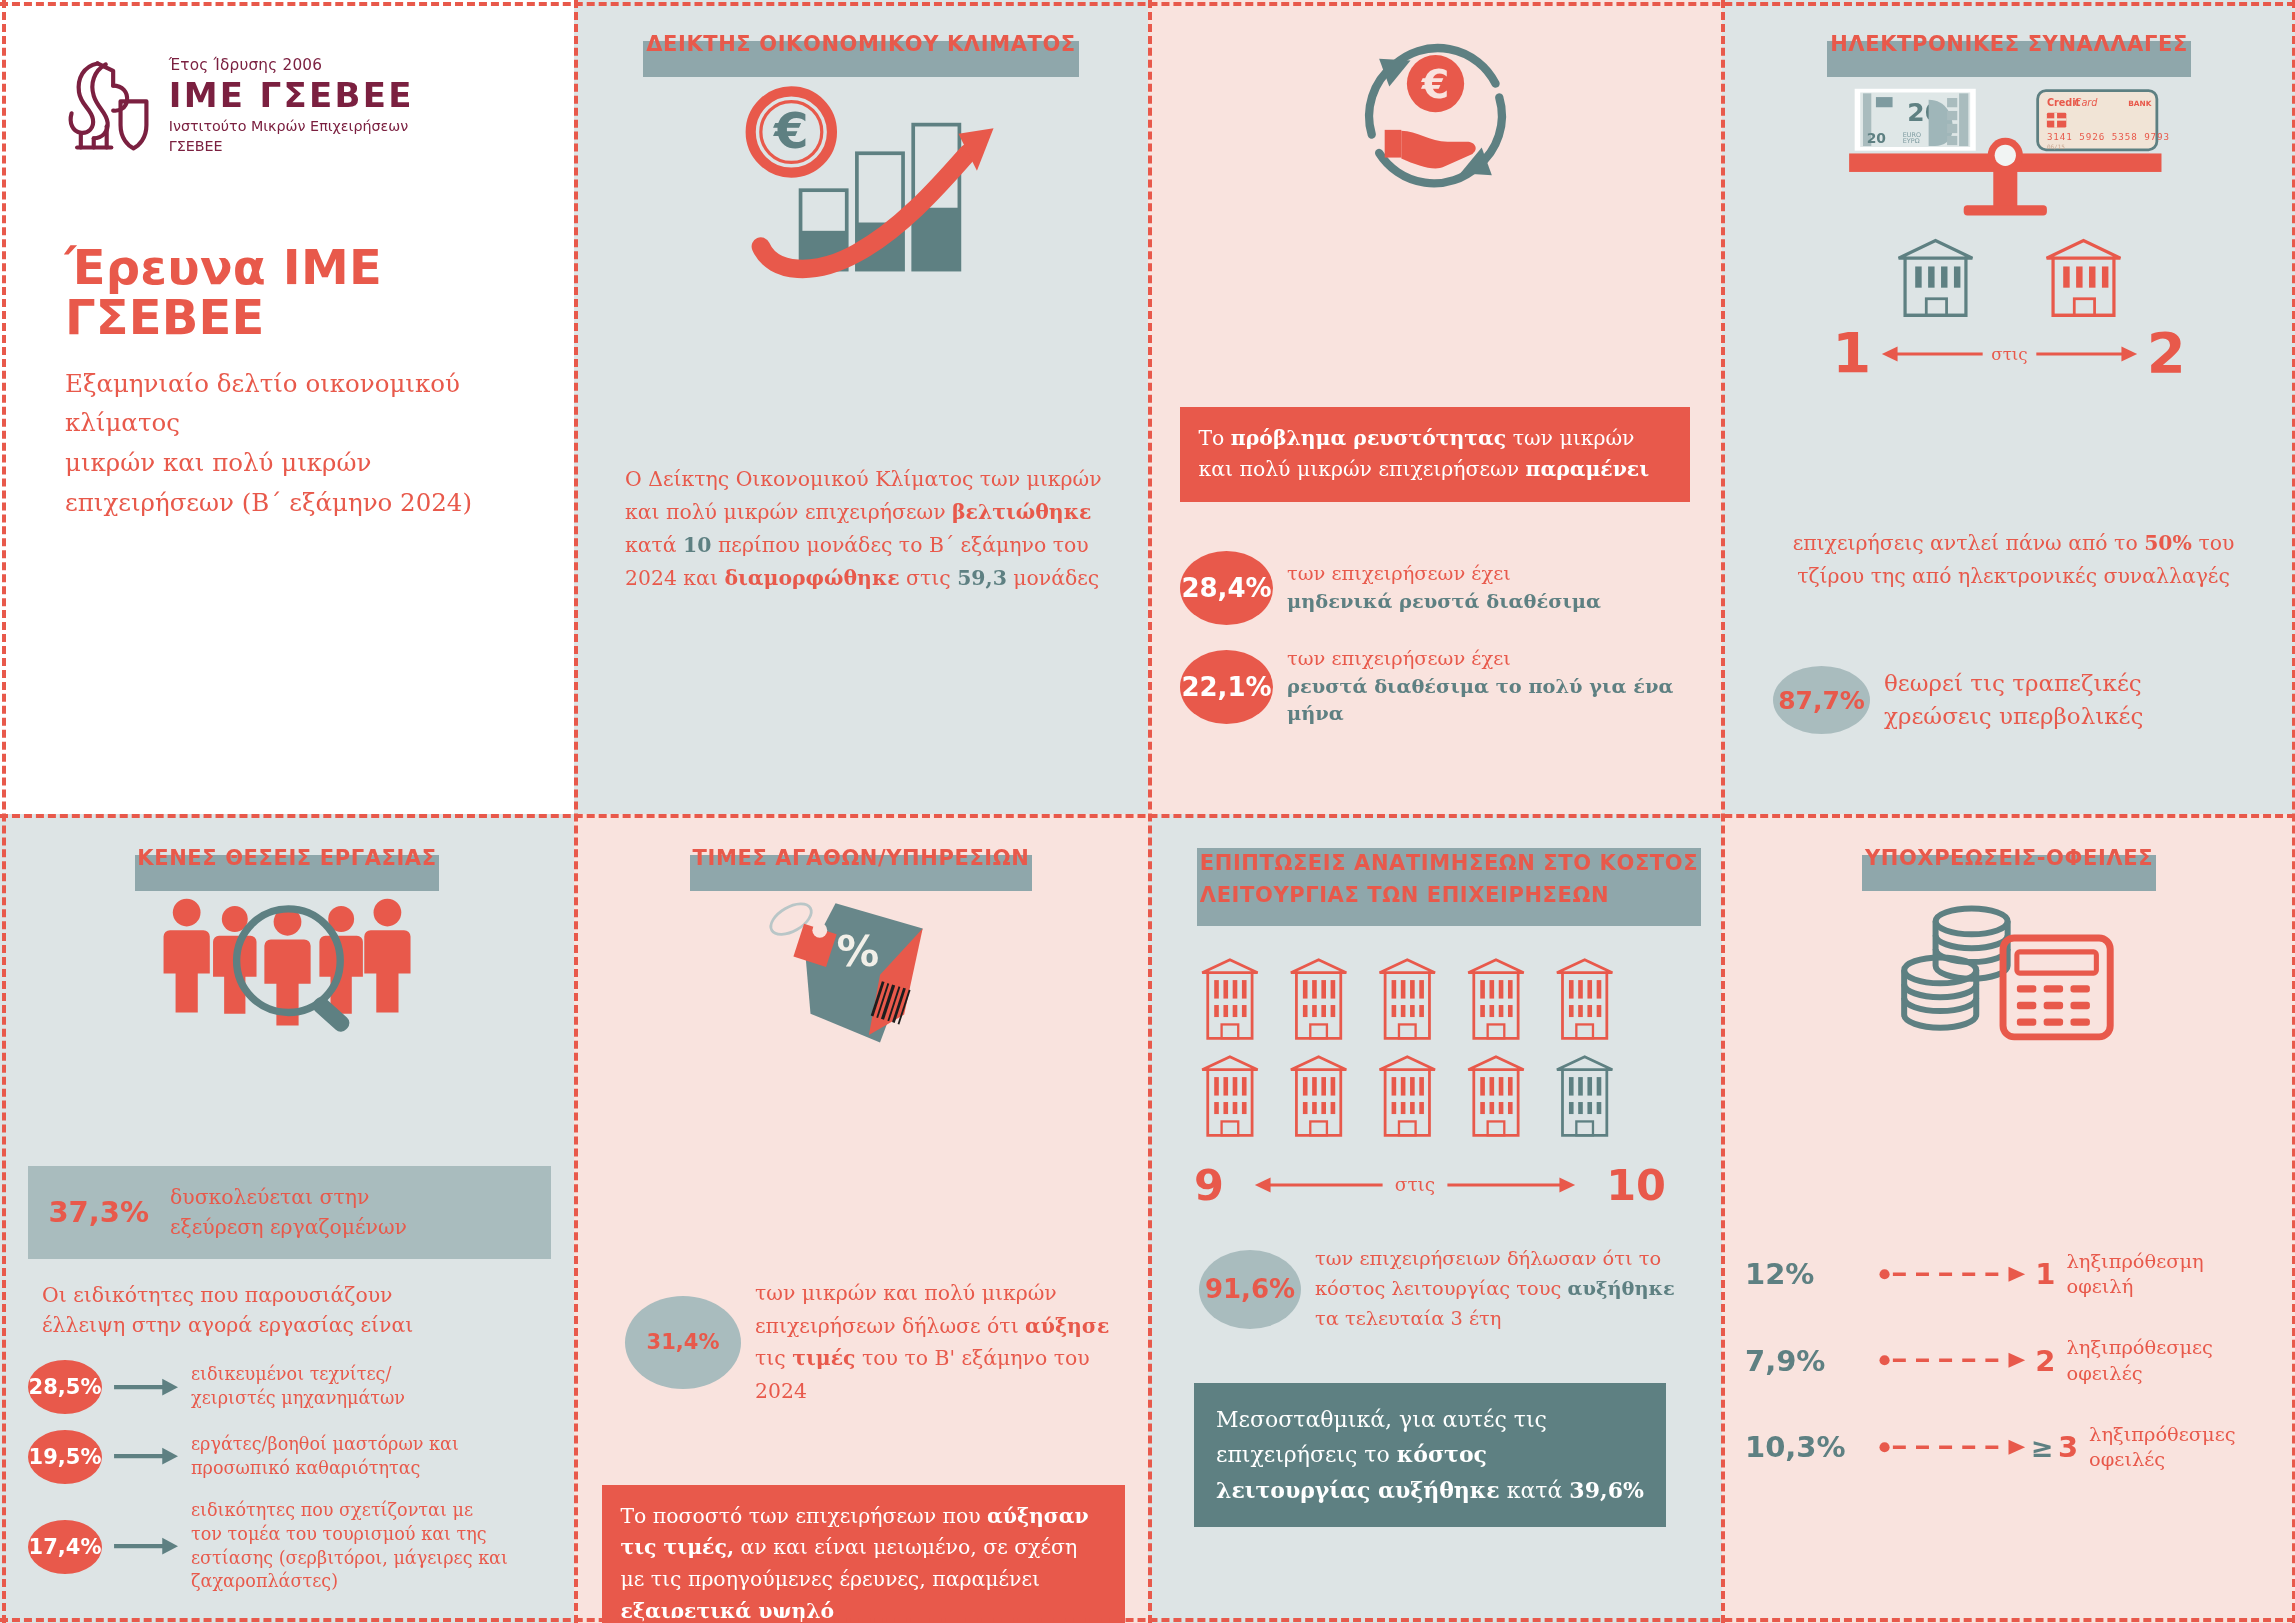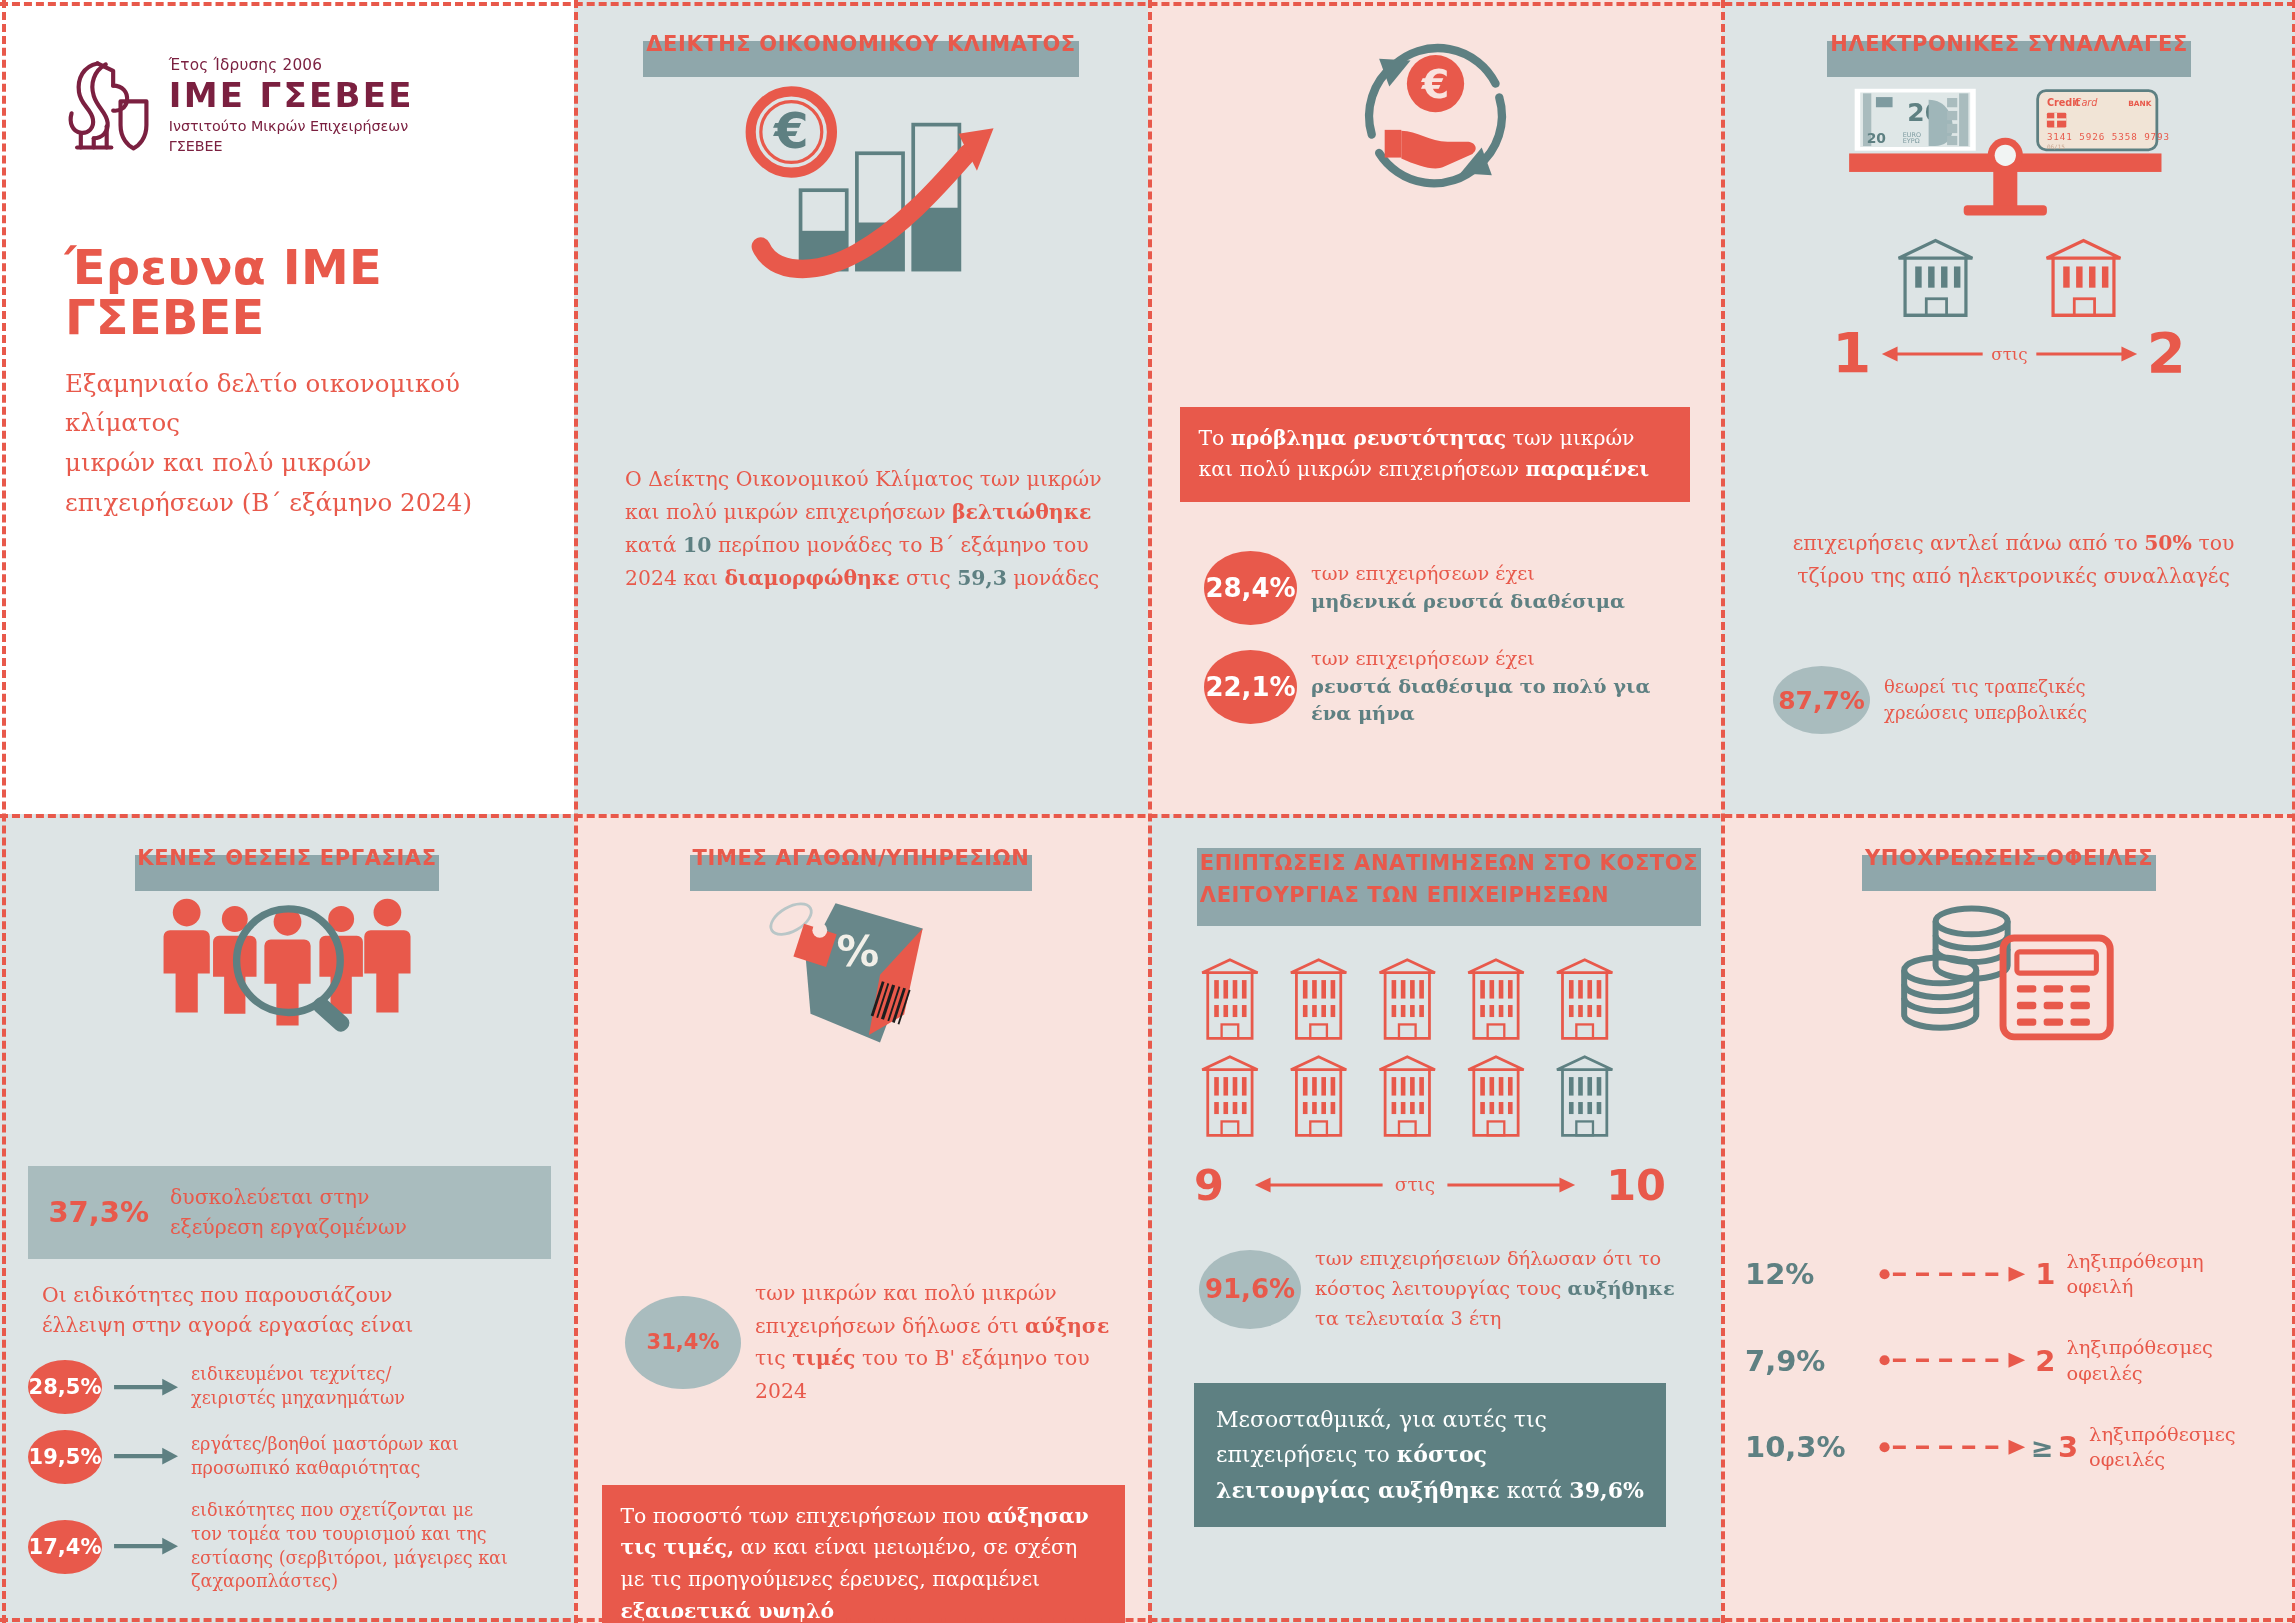--- a/index.html
+++ b/index.html
@@ -97,21 +97,21 @@
   }
 
   
   .statrow{ display:flex; align-items:center; gap:14px; }
   .bubble{
     flex:0 0 auto;
     display:flex; align-items:center; justify-content:center;
     color:#fff; font-weight:700;
     font-family:"DejaVu Sans","Liberation Sans",sans-serif;
   }
-  .bubble.red{ background:#e8594b;margin-left:24px; }
+  .bubble.red{ background:#e8594b; }
   .bubble.gray{ background:#a9bcbe; color:#e8594b; }
   .statlbl{
     font-family:"DejaVu Serif","Liberation Serif",serif;
     font-size:19.4px; line-height:1.42; color:#e8594b;
   }
   .statlbl .strong{ color:#5e8082; font-weight:700; }
 
   
   .graybar{
     background:#a9bcbe; display:flex; align-items:center; gap:21px;
@@ -363,21 +363,21 @@
       </span>
       <span class="num">2</span>
     </div>
 
     <div class="para" style="position:absolute; left:60px; right:51px; top:527px; text-align:center;">
       <span><span>επιχειρήσεις αντλεί πάνω από το </span><span style="font-weight: 700; color: rgb(232, 89, 75);">50%</span><span> του τζίρου της από ηλεκτρονικές συναλλαγές</span></span>
     </div>
 
     <div class="statrow" style="position:absolute; left:51px; right:28px; top:666px;">
       <span class="bubble gray" style="width:97px;height:68px;border-radius:50%;font-size:25px;">87,7%</span>
-      <span class="statlbl" style="font-size:18px;">
+      <span class="statlbl" style="font-size:23px;">
         <span>θεωρεί τις τραπεζικές</span><br>
         <span>χρεώσεις υπερβολικές</span>
       </span>
     </div>
   </section>
 
   <section class="panel bg-gray">
     <div class="headrow">
       <span class="sechead">
         <span class="bar"></span>

